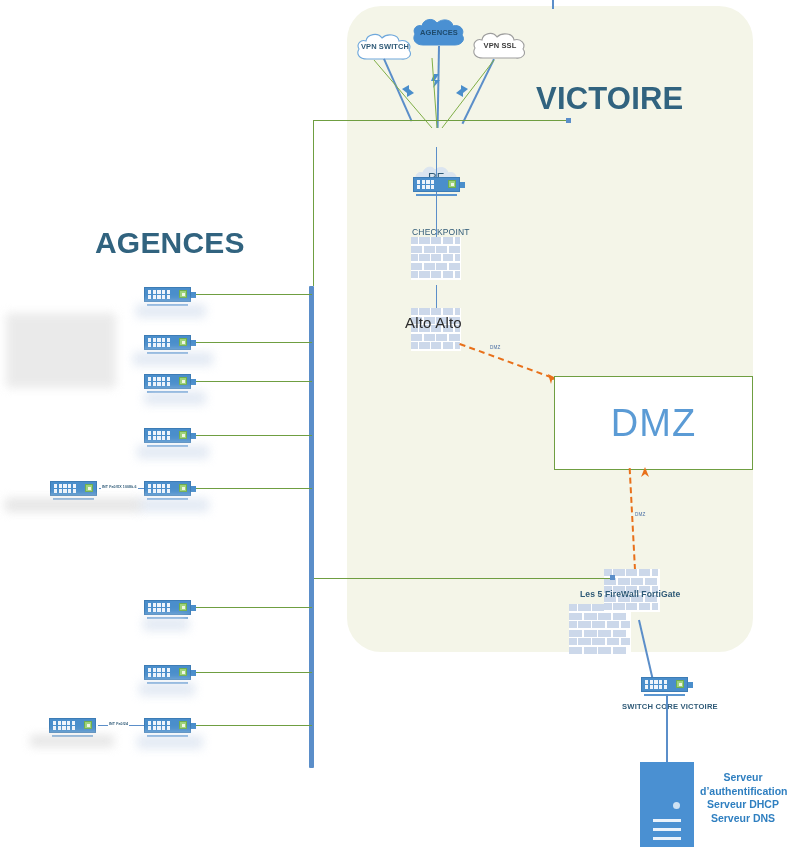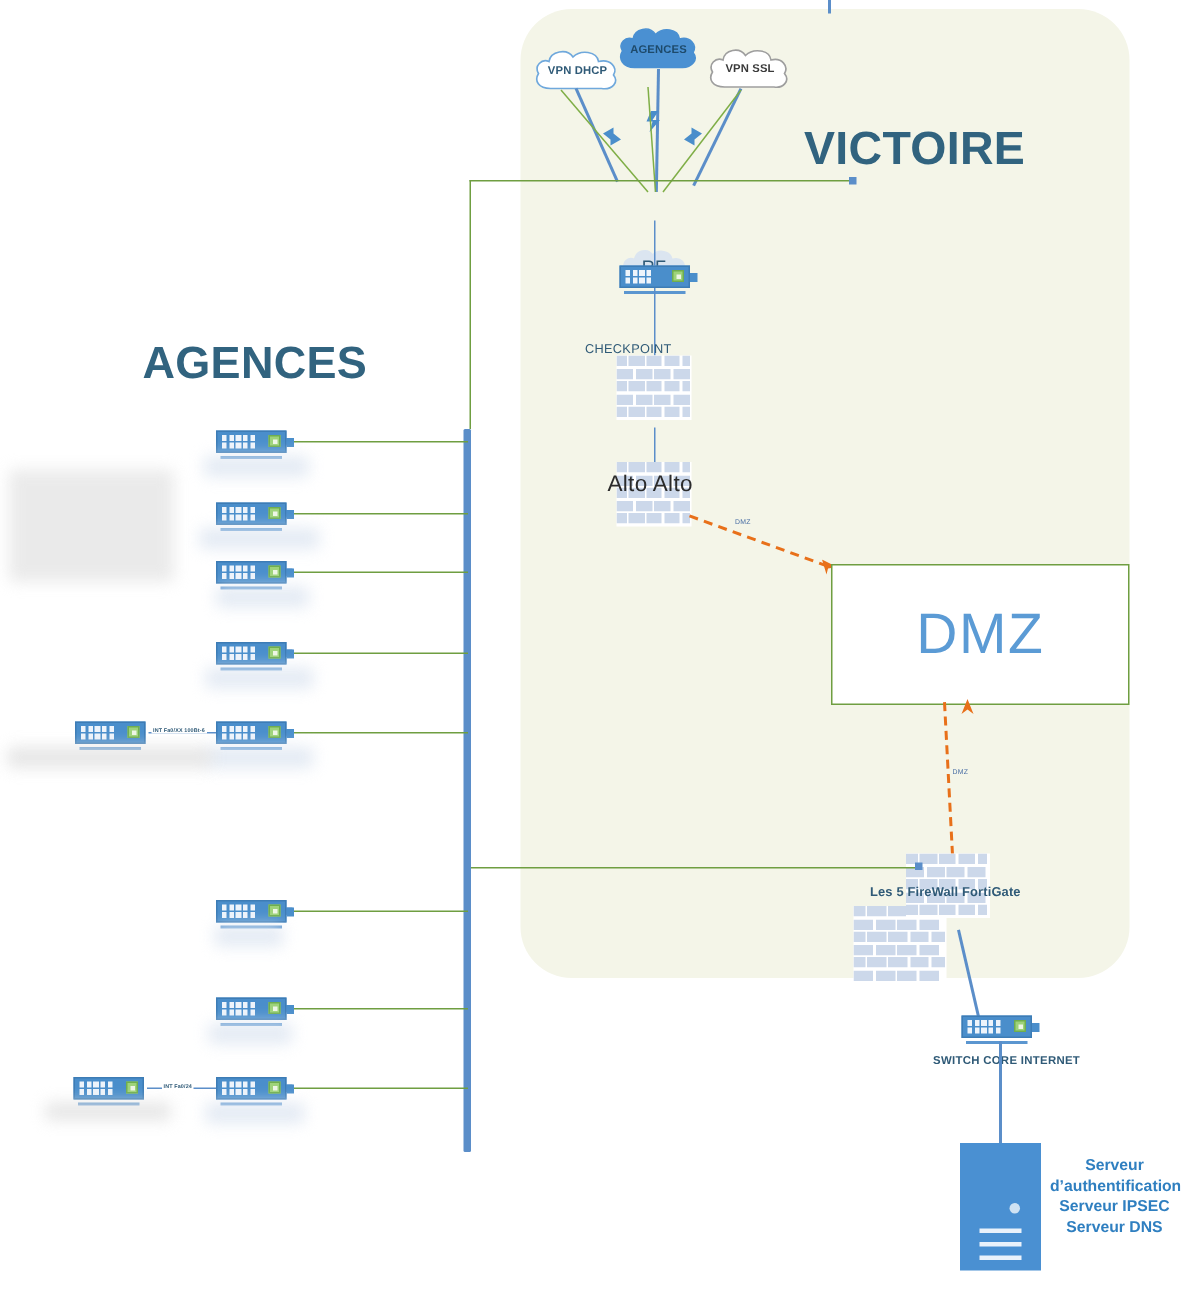--- a/index.html
+++ b/index.html
@@ -93,21 +93,21 @@
   .orange-dash .seg{
     height:0;border-top:2.4px dashed #e8701a;width:100%;
   }
   .dmz-tag{
     position:absolute;font-size:4.6px;color:#4a6fa5;background:#f4f5e8;
     padding:0 1px;white-space:nowrap;letter-spacing:.2px;
   }
 
   
   .lbl{position:absolute;white-space:nowrap;color:#2f5a77;}
-  #lbl-checkpoint{left:390px;top:227px;font-size:8.5px;letter-spacing:.2px;}
+  #lbl-checkpoint{left:412px;top:227px;font-size:8.5px;letter-spacing:.2px;}
   #lbl-paloalto{left:405px;top:314px;font-size:15px;color:#2b2b2b;letter-spacing:.2px;}
   #lbl-fortigate{left:580px;top:589px;font-size:8.6px;font-weight:bold;letter-spacing:.1px;}
   #lbl-switchcore{left:622px;top:702px;font-size:7.6px;font-weight:bold;letter-spacing:.2px;}
   .link-lbl{
     position:absolute;font-size:3.6px;color:#2f5a77;white-space:nowrap;
     letter-spacing:.1px;font-weight:bold;
   }
 
   
   .server{
@@ -134,21 +134,21 @@
   <div class="blue-line abs" style="left:552px;top:0px;width:2px;height:9px;"></div>
 
   <div class="zone-title" id="title-agences">AGENCES</div>
   <div class="zone-title" id="title-victoire">VICTOIRE</div>
 
   <div class="cloud" style="left:354px;top:31px;width:62px;height:31px;">
     <svg width="62" height="31" viewBox="0 0 62 31">
       <path d="M13 28 C5 28 2 23 5 18 C2 13 7 8 12 10 C13 3 24 1 28 7
                C33 2 44 3 45 10 C53 8 58 14 55 19 C59 24 54 29 47 28 Z" fill="#ffffff" stroke="#6fa8dc" stroke-width="1.1"></path>
     </svg>
-    <span class="cl-label" style="color:#2f5a77;">VPN DHCP</span>
+    <span class="cl-label" style="color:#2f5a77;">VPN SWITCH</span>
   </div>
 
   <div class="cloud" style="left:411px;top:17px;width:56px;height:31px;">
     <svg width="56" height="31" viewBox="0 0 56 31">
       <path d="M12 28 C4 28 1 22 4 17 C1 12 6 7 11 9 C12 2 22 0 26 6
                C31 1 41 2 42 9 C49 7 54 13 51 18 C55 23 50 28 44 28 Z" fill="#4a90d2" stroke="#4a90d2" stroke-width="1"></path>
     </svg>
     <span class="cl-label" style="color:#1e4a6b;">AGENCES</span>
   </div>
 
@@ -441,36 +441,36 @@
         <span class="pcol">
             <i></i>
             <i></i>
           </span>
       </span>
       <span class="led"></span>
     </div>
     <div class="shadow"></div>
     <div class="nub"></div>
   </div>
-  <div class="lbl" id="lbl-switchcore">SWITCH CORE INTERNET</div>
+  <div class="lbl" id="lbl-switchcore">SWITCH CORE VICTOIRE</div>
 
   <div class="blue-line" style="left:666px;top:694px;width:1.6px;height:68px;"></div>
 
   <div class="server" style="left:640px;top:762px;width:54px;height:85px;">
     <span class="dot"></span>
     <span class="bars">
         <i></i>
         <i></i>
         <i></i>
       </span>
   </div>
   <div class="server-label">
     <div>Serveur</div>
     <div>d’authentification</div>
-    <div>Serveur IPSEC</div>
+    <div>Serveur DHCP</div>
     <div>Serveur DNS</div>
   </div>
 
   <div class="trunk" style="left:309px;top:286px;height:482px;"></div>
 
   <div class="line-h" style="left:194px;top:294px;width:118px;"></div>
   <div class="endpoint-sq" style="left:190px;top:292px;"></div>
   <div class="switch" style="left:144px;top:287px;">
     <div class="body">
       <span class="ports">

